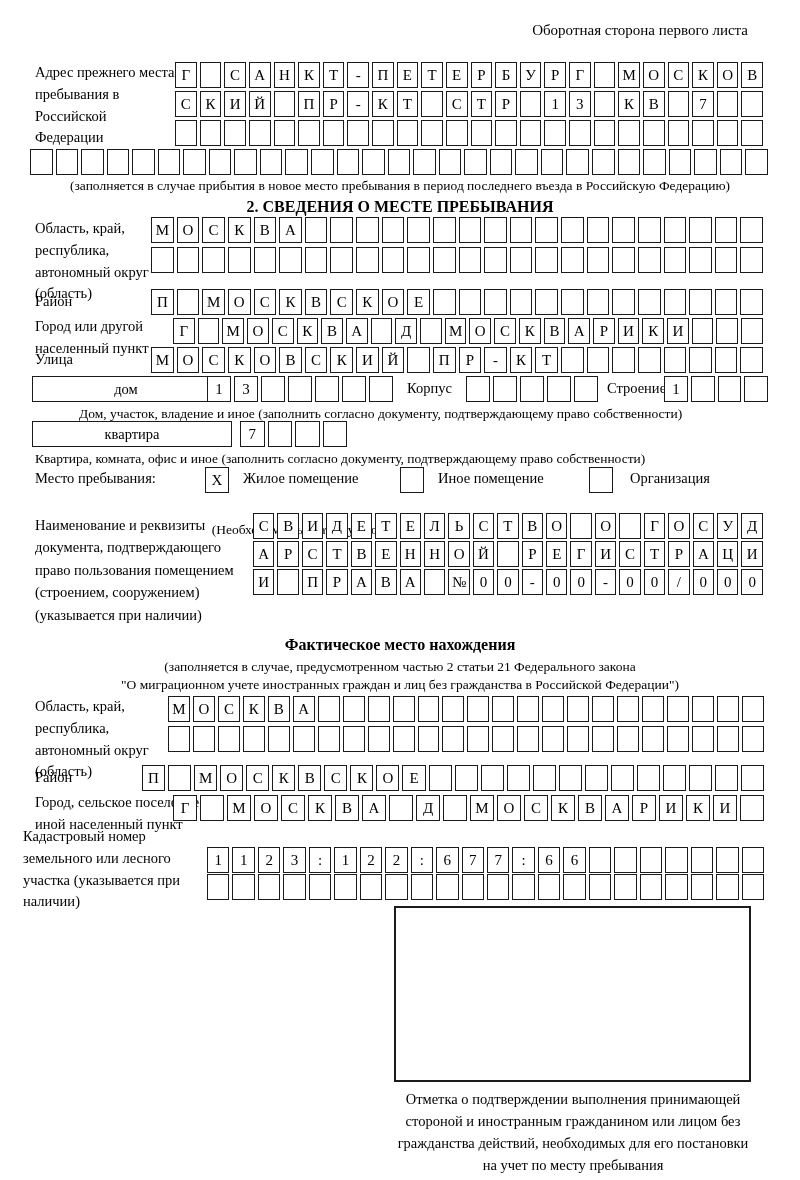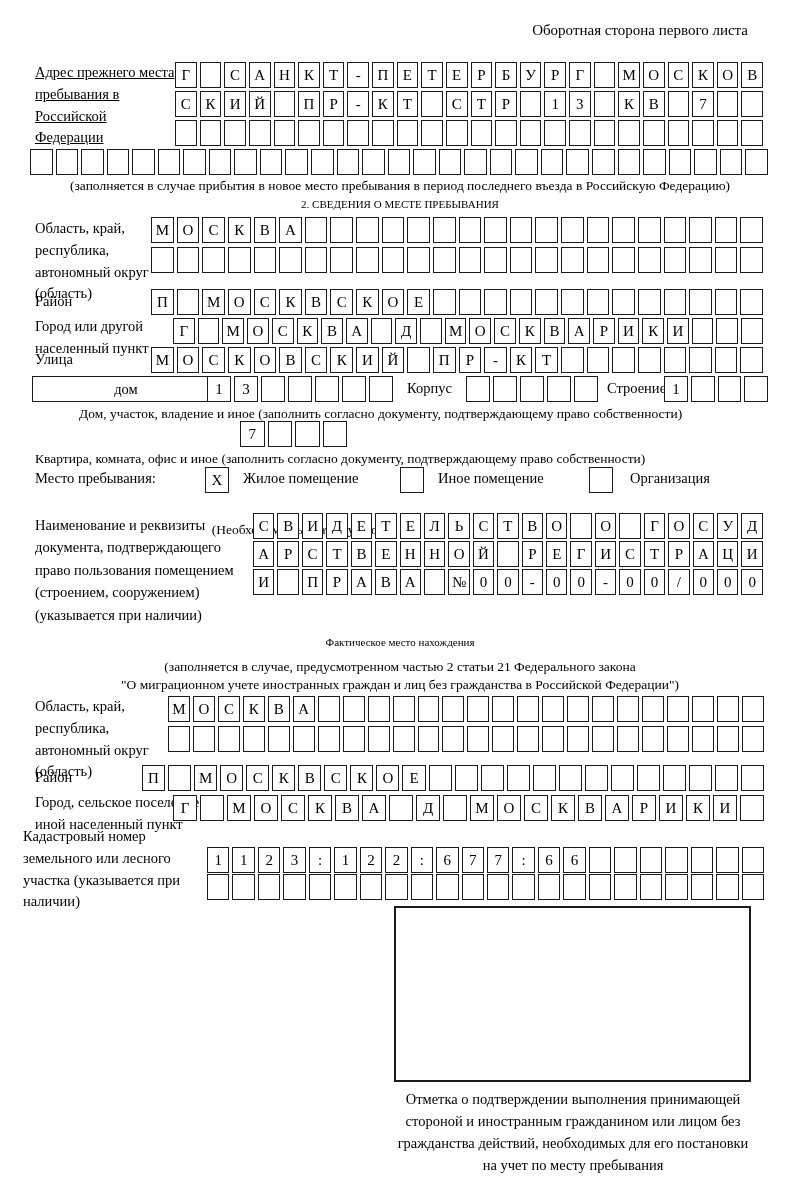--- a/index.html
+++ b/index.html
@@ -27,21 +27,21 @@
   .cell {
     flex:1; height:26px;
     border:1.8px solid #1b1b1b;
     display:flex; align-items:center; justify-content:center;
     font-size:15px; background:#fff;
   }
   .note-center, .section-title, .sub-note {
     position:absolute; left:0; width:800px; text-align:center;
   }
   .note-center, .sub-note { font-size:13.5px; }
-  .section-title { font-weight:normal; font-size:11px; }
+  .section-title { font-weight:bold; font-size:16px; }
   .caption { position:absolute; font-size:13.5px; }
   .label-box {
     position:absolute; height:26px;
     border:1.8px solid #1b1b1b;
     display:flex; align-items:center; justify-content:center;
     font-size:14.5px; background:#fff;
   }
   .checkbox {
     position:absolute; width:24px; height:26px;
     border:1.8px solid #1b1b1b;
@@ -59,21 +59,21 @@
     text-align:center; font-size:14.5px; line-height:22px;
   }
 </style>
 </head>
 <body>
 
 <div class="page">
 
   <div class="header-note">Оборотная сторона первого листа</div>
 
-  <div class="label" style="left:35px; top:62px; width:140px;text-decoration:underline;">Адрес прежнего места пребывания в Российской Федерации</div>
+  <div class="label" style="left:35px; top:62px; width:140px;">Адрес прежнего места пребывания в Российской Федерации</div>
   <div class="cells-row" style="left:175px; top:62px;  width:588px;">
       <div class="cell">Г</div>
       <div class="cell"></div>
       <div class="cell">С</div>
       <div class="cell">А</div>
       <div class="cell">Н</div>
       <div class="cell">К</div>
       <div class="cell">Т</div>
       <div class="cell">-</div>
       <div class="cell">П</div>
@@ -338,20 +338,21 @@
     </div>
   <div class="inline-label" style="left:607px; top:380px;">Строение</div>
   <div class="cells-row" style="left:664px; top:376px; width:104px;">
       <div class="cell">1</div>
       <div class="cell"></div>
       <div class="cell"></div>
       <div class="cell"></div>
     </div>
   <div class="caption" style="left:35px; top:406px;margin-left:44px;">Дом, участок, владение и иное (заполнить согласно документу, подтверждающему право собственности)</div>
 
+  <div class="label-box" style="left:32px; top:421px; width:200px;">квартира</div>
   <div class="cells-row" style="left:240px; top:421px; width:107px;">
       <div class="cell">7</div>
       <div class="cell"></div>
       <div class="cell"></div>
       <div class="cell"></div>
     </div>
   <div class="caption" style="left:35px; top:451px;">Квартира, комната, офис и иное (заполнить согласно документу, подтверждающему право собственности)</div>
 
   <div class="inline-label" style="left:35px; top:470px;">Место пребывания:</div>
   <div class="checkbox" style="left:205px; top:467px;">X</div>

